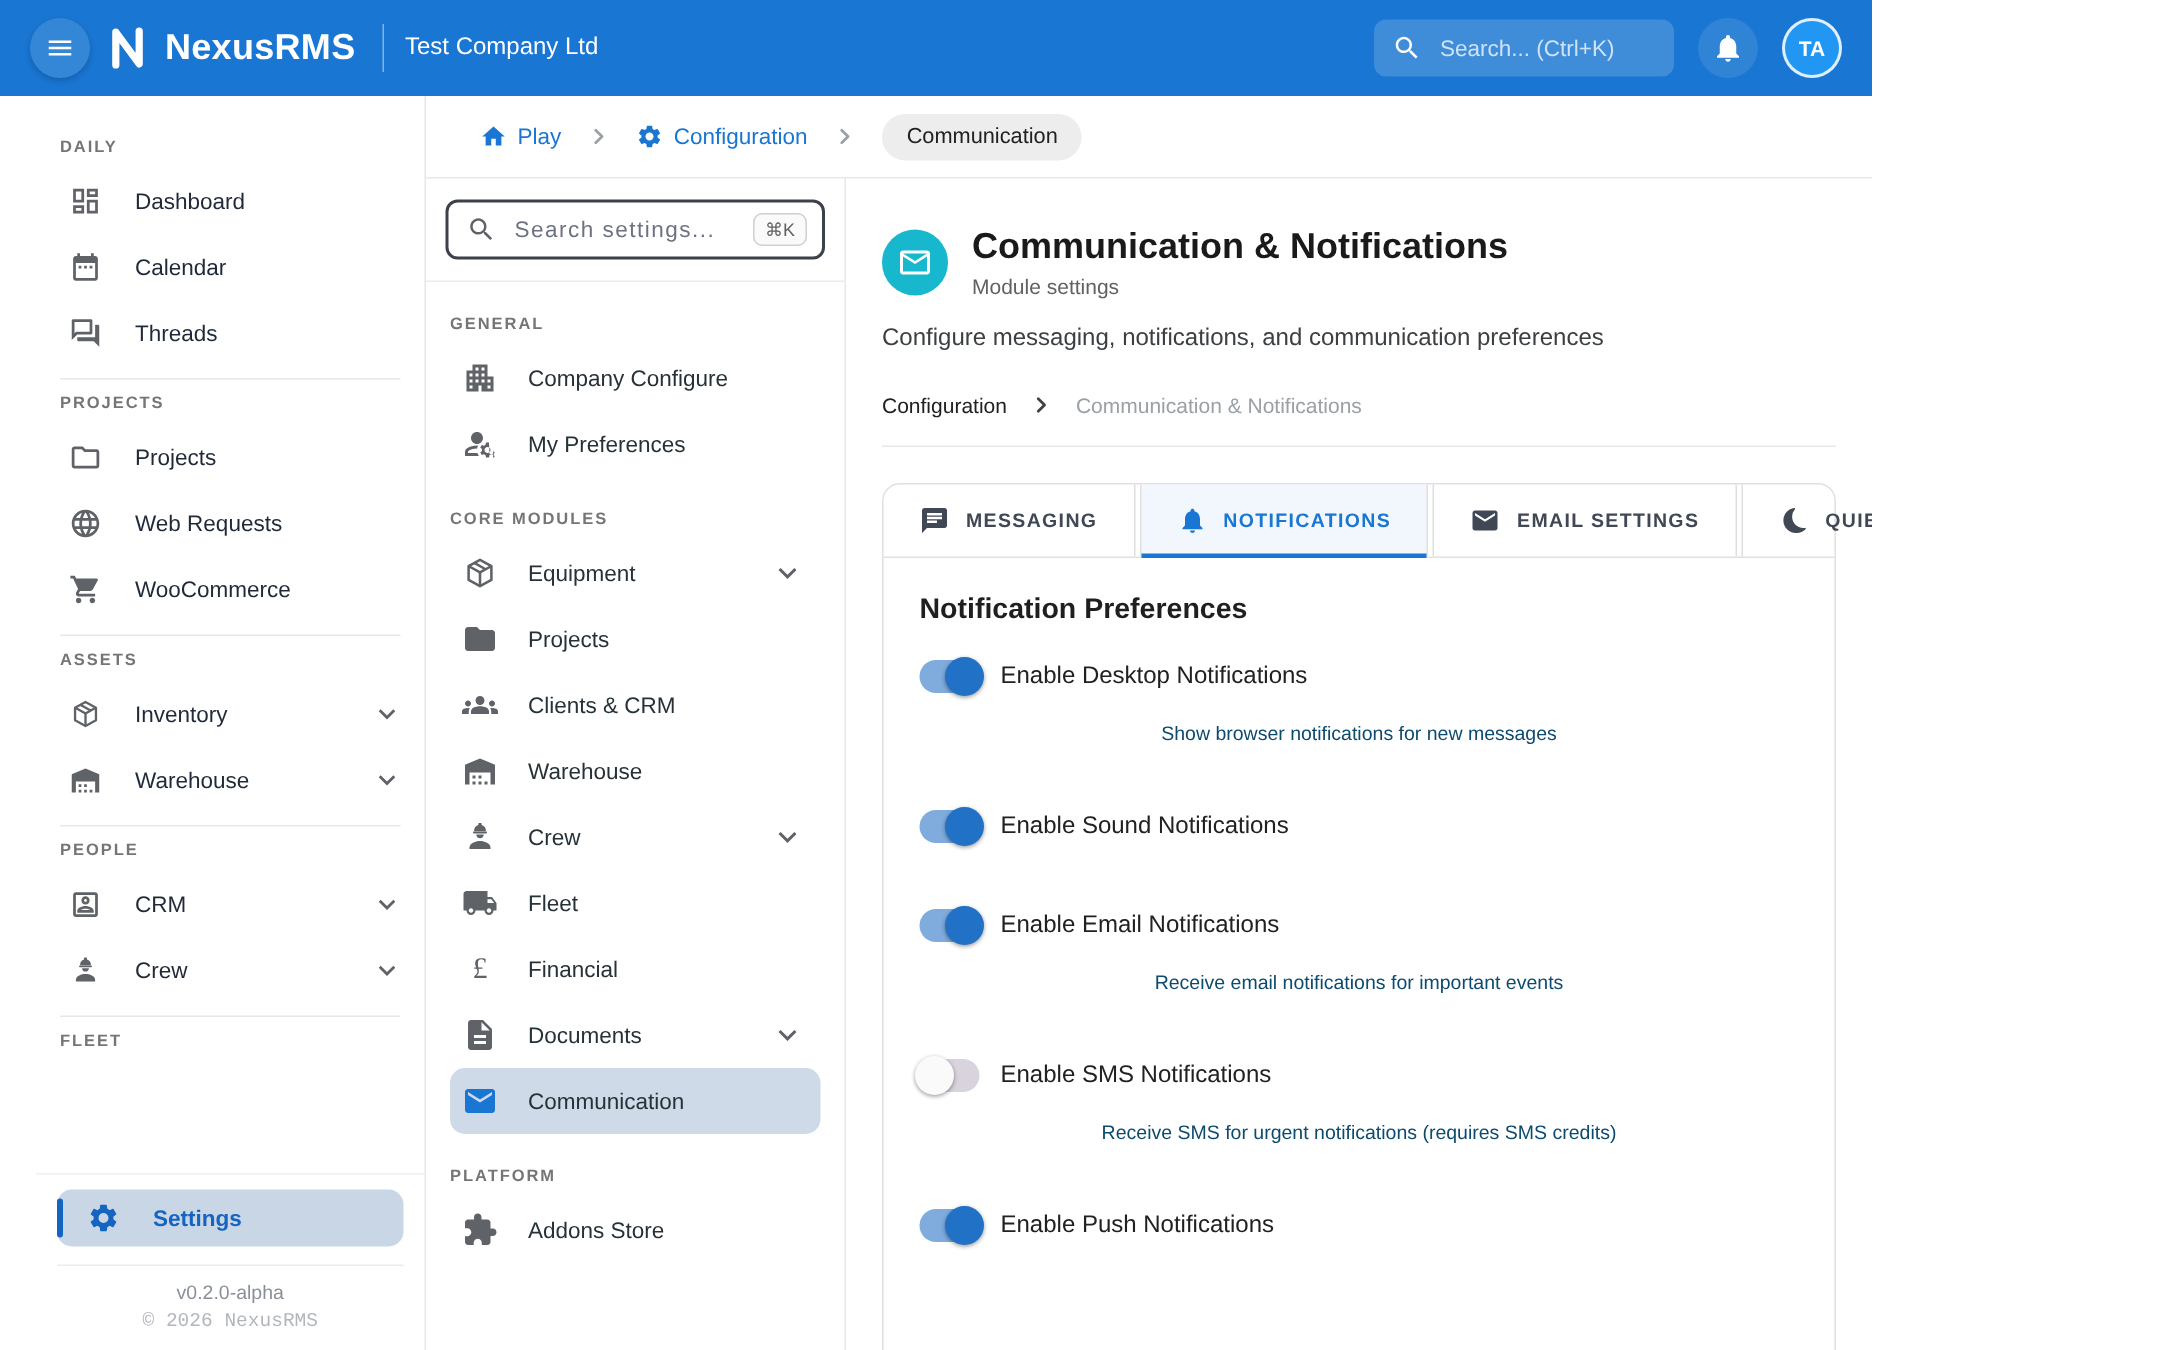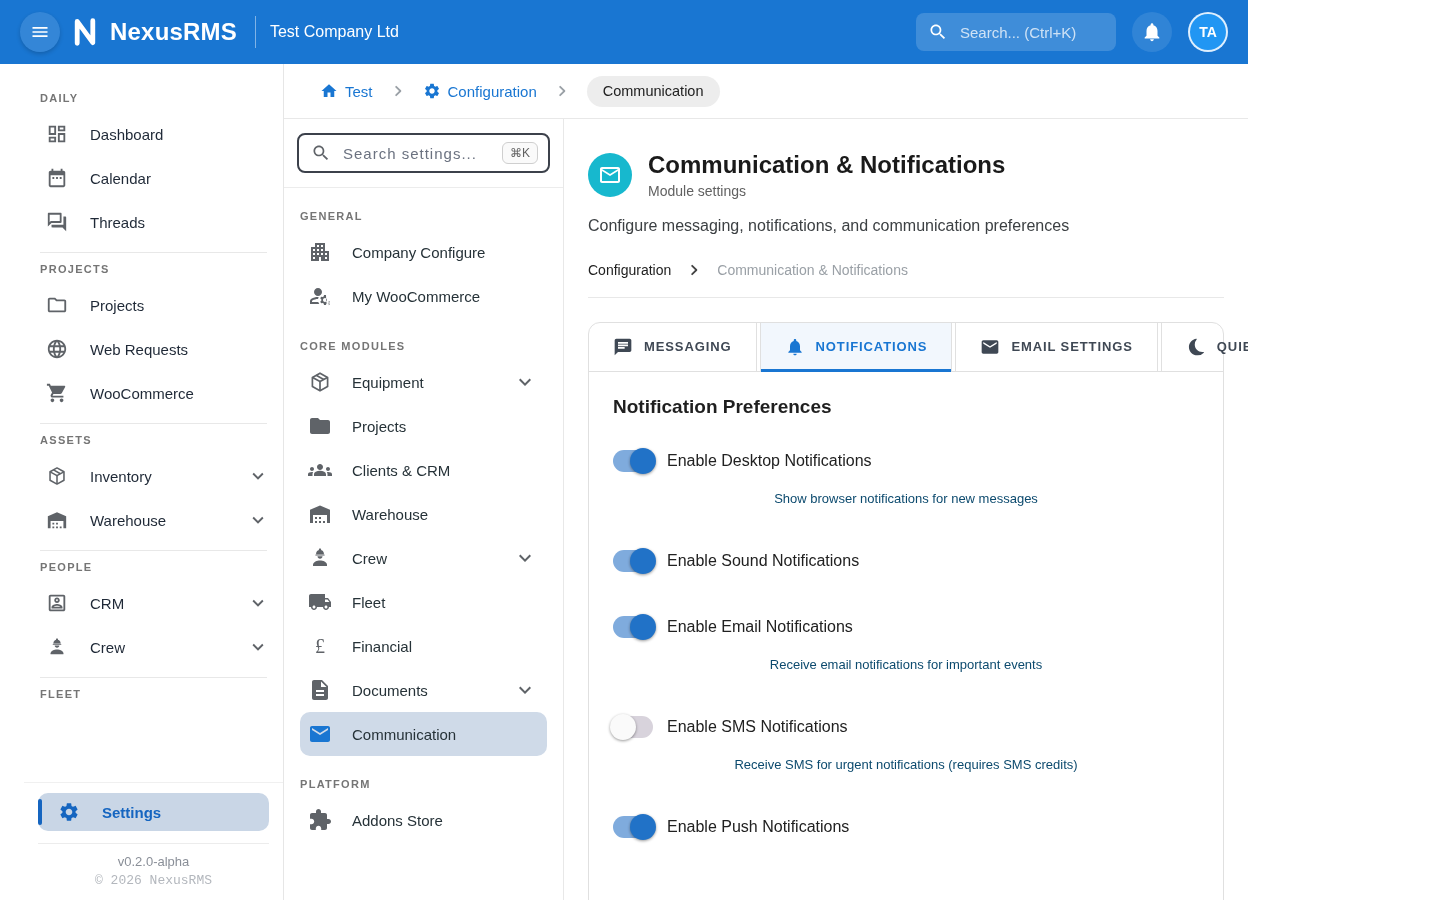--- a/index.html
+++ b/index.html
@@ -154,21 +154,21 @@
   .tab + .tab { margin-left:3px; border-left:1px solid #e0e0e0; }
   .tab .ic { width:20px; height:20px; }
   .tab.active { background:#f2f7fd; color:#1976d2; }
   .tab.active::after {
     content:''; position:absolute; left:0; right:0; bottom:-1px; height:3px; background:#1976d2;
   }
 
   .tab-panel { padding:24px; }
   .panel-heading { font-size:19px; font-weight:600; color:#1f1f1f; }
   .toggle-row { display:flex; align-items:center; gap:14px; margin-top:44px; }
-  .toggle-row.first { margin-top:32px; }
+  .toggle-row.first { margin-top:22px; }
   .toggle-label { font-size:16px; color:#212121; cursor:default; }
   .toggle-caption { font-size:13px; color:#0c4a6e; margin-top:19px;text-align:center; }
 
   
   .switch { position:relative; width:40px; height:22px; flex:0 0 40px; cursor:pointer; }
   .switch .track { position:absolute; inset:0; border-radius:11px; background:#d8d3dc; }
   .switch .thumb {
     position:absolute; top:-2px; left:-3px; width:26px; height:26px; border-radius:50%;
     background:#fafafa; box-shadow:0 1px 3px rgba(0,0,0,0.4);
   }
@@ -369,21 +369,21 @@
 
     <div class="right">
 
       <div class="crumb-bar">
         <span class="crumb-link">
           <span class="ic ic-18">
               <svg viewBox="0 0 24 24" fill="currentColor" width="100%" height="100%">
                 <path d="M10 20v-6h4v6h5v-8h3L12 3 2 12h3v8z"></path>
               </svg>
             </span>
-          <span class="lbl">Test</span>
+          <span class="lbl">Play</span>
         </span>
         <span class="ic crumb-sep">
             <svg viewBox="0 0 24 24" fill="currentColor" width="100%" height="100%">
               <path d="M9.29 6.71a1 1 0 0 0 0 1.41L13.17 12l-3.88 3.88a1 1 0 1 0 1.42 1.41l4.59-4.58a1 1 0 0 0 0-1.42L10.71 6.7a1 1 0 0 0-1.42.01z"></path>
             </svg>
           </span>
         <span class="crumb-link">
           <span class="ic ic-18">
               <svg viewBox="0 0 24 24" fill="currentColor" width="100%" height="100%">
                 <path d="M19.14 12.94c.04-.3.06-.61.06-.94 0-.32-.02-.64-.07-.94l2.03-1.58c.18-.14.23-.41.12-.61l-1.92-3.32c-.12-.22-.37-.29-.59-.22l-2.39.96c-.5-.38-1.03-.7-1.62-.94l-.36-2.54c-.04-.24-.24-.41-.48-.41h-3.84c-.24 0-.43.17-.47.41l-.36 2.54c-.59.24-1.13.57-1.62.94l-2.39-.96c-.22-.08-.47 0-.59.22L2.74 8.87c-.12.21-.08.47.12.61l2.03 1.58c-.05.3-.09.63-.09.94s.02.64.07.94l-2.03 1.58c-.18.14-.23.41-.12.61l1.92 3.32c.12.22.37.29.59.22l2.39-.96c.5.38 1.03.7 1.62.94l.36 2.54c.05.24.24.41.48.41h3.84c.24 0 .44-.17.47-.41l.36-2.54c.59-.24 1.13-.56 1.62-.94l2.39.96c.22.08.47 0 .59-.22l1.92-3.32c.12-.22.07-.47-.12-.61l-2.01-1.58zM12 15.6c-1.98 0-3.6-1.62-3.6-3.6s1.62-3.6 3.6-3.6 3.6 1.62 3.6 3.6-1.62 3.6-3.6 3.6z"></path>
@@ -422,21 +422,21 @@
                 </svg>
               </span>
             <span class="lbl">Company Configure</span>
           </div>
           <div class="snav-item">
             <span class="ic ic-24">
                 <svg viewBox="0 0 24 24" fill="currentColor" width="100%" height="100%">
                   <path d="M4 18v-.65c0-.34.16-.66.41-.81C6.1 15.53 8.03 15 10 15c.03 0 .05 0 .08.01.1-.7.3-1.37.59-1.98-.22-.02-.44-.03-.67-.03-2.42 0-4.68.67-6.61 1.82-.88.52-1.39 1.5-1.39 2.53V20h9.26c-.42-.6-.75-1.28-.97-2H4zm6-6c2.21 0 4-1.79 4-4s-1.79-4-4-4-4 1.79-4 4 1.79 4 4 4zm10.75 10c0-.22-.03-.42-.06-.63l1.14-1.01-1-1.73-1.45.49c-.32-.27-.68-.48-1.08-.63L18 11h-2l-.3 1.49c-.4.15-.76.36-1.08.63l-1.45-.49-1 1.73 1.14 1.01c-.03.21-.06.41-.06.63s.03.42.06.63l-1.14 1.01 1 1.73 1.45-.49c.32.27.68.48 1.08.63L16 21h2l.3-1.49c.4-.15.76-.36 1.08-.63l1.45.49 1-1.73-1.14-1.01c.03-.21.06-.41.06-.63zM17 18c-1.1 0-2-.9-2-2s.9-2 2-2 2 .9 2 2-.9 2-2 2z"></path>
                 </svg>
               </span>
-            <span class="lbl">My WooCommerce</span>
+            <span class="lbl">My Preferences</span>
           </div>
 
           <div class="section-label">CORE MODULES</div>
           <div class="snav-item">
             <span class="ic ic-24">
                 <svg viewBox="0 0 24 24" fill="currentColor" width="100%" height="100%">
                   <g fill="none" stroke="currentColor" stroke-width="1.7" stroke-linejoin="round">
                     <path d="M12 3.2l7.6 4.2v9.2L12 20.8l-7.6-4.2V7.4z"></path>
                     <path d="M4.6 7.5L12 11.6l7.4-4.1"></path>
                     <path d="M12 11.6v9"></path>

